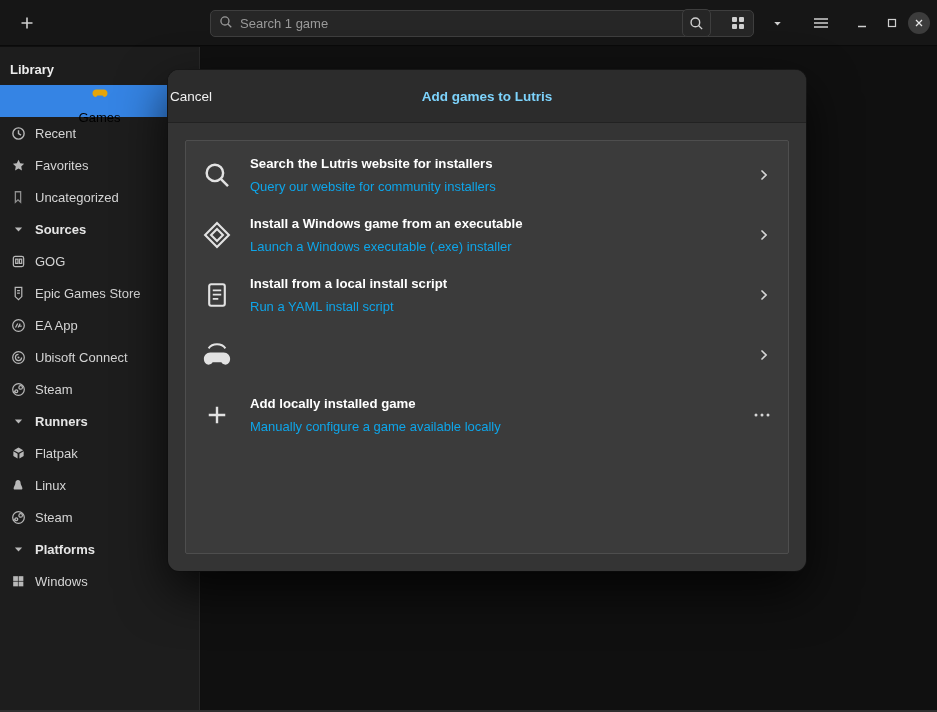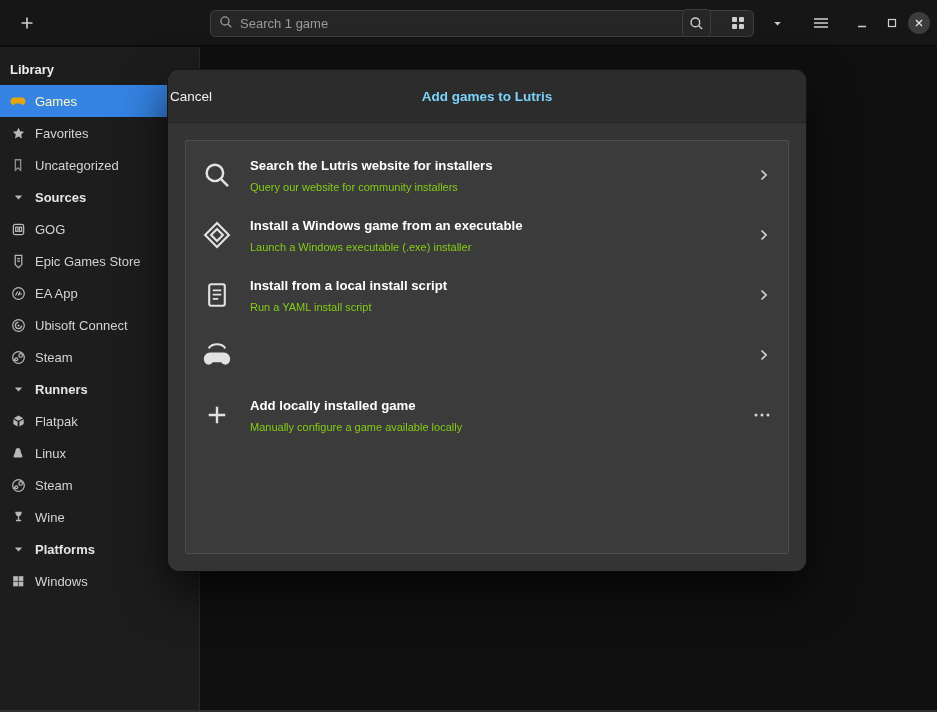--- a/index.html
+++ b/index.html
@@ -23,42 +23,42 @@
   .win-ctl { color:#cfcfcf; }
   .close-btn { background:#3c3c3c; border-radius:50%; width:22px; height:22px; top:12px; }
 
   
   .sidebar { position:absolute; left:0; top:47px; bottom:2px; width:200px; background:#1d1d1d;
              border-right:1px solid #2a2a2a; padding-top:6px; font-size:13px; }
   .sb-row { height:32px; display:flex; align-items:center; gap:9px; padding:0 10px; color:#d4d4d4; cursor:pointer;text-align:right; }
   .sb-row .sb-ic { width:16px; height:16px; display:flex; align-items:center; justify-content:center; color:#b8b8b8; flex:0 0 16px; }
   .sb-header { font-weight:bold; color:#ececec; }
   .sb-exp { font-weight:bold; color:#e5e5e5; }
-  .sb-row.selected { background:#3584e4; color:#fef9c3; }
+  .sb-row.selected { background:#3584e4; color:#000000;flex-direction:column; }
   .sb-row.selected .sb-ic { color:#ffffff; }
   .ic-orange { color:#e5a50a !important; }
 
   
   .main-area { position:absolute; left:201px; top:47px; right:0; bottom:2px; background:#101010; }
 
   
   .dialog { position:absolute; left:168px; top:70px; width:638px; height:501px; background:#343434;
             border-radius:11px; box-shadow:0 20px 50px rgba(0,0,0,.75), 0 0 0 1px #1a1a1a; overflow:hidden; }
   .dlg-header { position:relative; height:53px; background:#2c2c2c; border-bottom:1px solid #222222;
                 display:flex; align-items:center; }
   .dlg-cancel { position:absolute; left:2px; background:transparent; border:none; color:#f0f0f0;
                 font-size:13.5px; cursor:pointer; font-family:inherit; }
   .dlg-title { width:100%; text-align:center; font-weight:bold; font-size:13.5px; color:#7dd3fc; }
   .dlg-body { position:absolute; left:0; right:0; top:53px; bottom:0; padding:17px; }
   .dlg-list { background:#3b3b3b; border:1px solid #4e4e4e; border-radius:2px; height:100%; padding:4px 0; }
   .dlg-row { display:flex; align-items:center; gap:18px; height:60px; padding:0 16px; cursor:pointer; }
   .dlg-row .row-ic { width:30px; height:30px; display:flex; align-items:center; justify-content:center; color:#e2e2e2; flex:0 0 30px; }
   .row-text { display:flex; flex-direction:column; gap:8px; }
   .row-title { font-weight:bold; font-size:13.2px; color:#ffffff; }
-  .row-sub { font-size:11px; color:#84cc16; }
+  .row-sub { font-size:13px; color:#0ea5e9; }
   .row-trail { margin-left:auto; color:#d6d6d6; display:flex; align-items:center; }
 </style>
 </head>
 <body>
 
 <div class="window">
 
   <div class="headerbar">
     <button class="hb-btn" style="left:14px;width:26px">
       <span>
@@ -145,20 +145,29 @@
 
     <div class="sb-row selected">
       <span class="sb-ic ic-orange">
         <svg width="16" height="16" viewBox="0 0 16 16" fill="currentColor">
             <path d="M4.2 4.5 h7.6 c2.3 0 3.7 1.8 3.7 3.8 c0 2.1 -1.3 3.6 -2.8 3.6 c-0.9 0 -1.7 -0.5 -2.2 -1.4 h-5 c-0.5 0.9 -1.3 1.4 -2.2 1.4 c-1.5 0 -2.8 -1.5 -2.8 -3.6 c0 -2 1.4 -3.8 3.7 -3.8 z"></path>
           </svg>
       </span>
       <span>Games</span>
     </div>
 
+    <div class="sb-row">
+      <span class="sb-ic">
+        <svg width="15" height="15" viewBox="0 0 16 16" fill="none" stroke="currentColor" stroke-width="1.5">
+            <circle cx="8" cy="8" r="6"></circle>
+            <path d="M8 4.5 V8 L10.7 9.8"></path>
+          </svg>
+      </span>
+      <span>Recent</span>
+    </div>
 
     <div class="sb-row">
       <span class="sb-ic">
         <svg width="15" height="15" viewBox="0 0 16 16" fill="currentColor">
             <polygon points="8,1.8 9.8,5.6 14,6.1 10.9,9 11.7,13.2 8,11.1 4.3,13.2 5.1,9 2,6.1 6.2,5.6"></polygon>
           </svg>
       </span>
       <span>Favorites</span>
     </div>
 
@@ -268,28 +277,20 @@
         <svg width="15" height="15" viewBox="0 0 16 16" fill="none" stroke="currentColor" stroke-width="1.3">
             <circle cx="8" cy="8" r="6.2"></circle>
             <circle cx="10.3" cy="5.8" r="1.9"></circle>
             <circle cx="5.7" cy="9.9" r="1.5"></circle>
             <path d="M2 11 L4.5 10.2"></path>
           </svg>
       </span>
       <span>Steam</span>
     </div>
 
-    <div class="sb-row">
-      <span class="sb-ic">
-        <svg width="13" height="14" viewBox="0 0 16 16" fill="currentColor">
-            <path d="M4 1.5 h8 c0 3.2 -1.6 5.2 -3.2 5.6 v4.4 h2.4 v1.6 H4.8 v-1.6 h2.4 V7.1 C5.6 6.7 4 4.7 4 1.5 z"></path>
-          </svg>
-      </span>
-      <span>Wine</span>
-    </div>
 
     <div class="sb-row sb-exp">
       <span class="sb-ic">
         <svg width="13" height="13" viewBox="0 0 16 16">
             <path d="M3.5 5.5 L8 10.5 L12.5 5.5 Z" fill="currentColor"></path>
           </svg>
       </span>
       <span>Platforms</span>
     </div>
 

